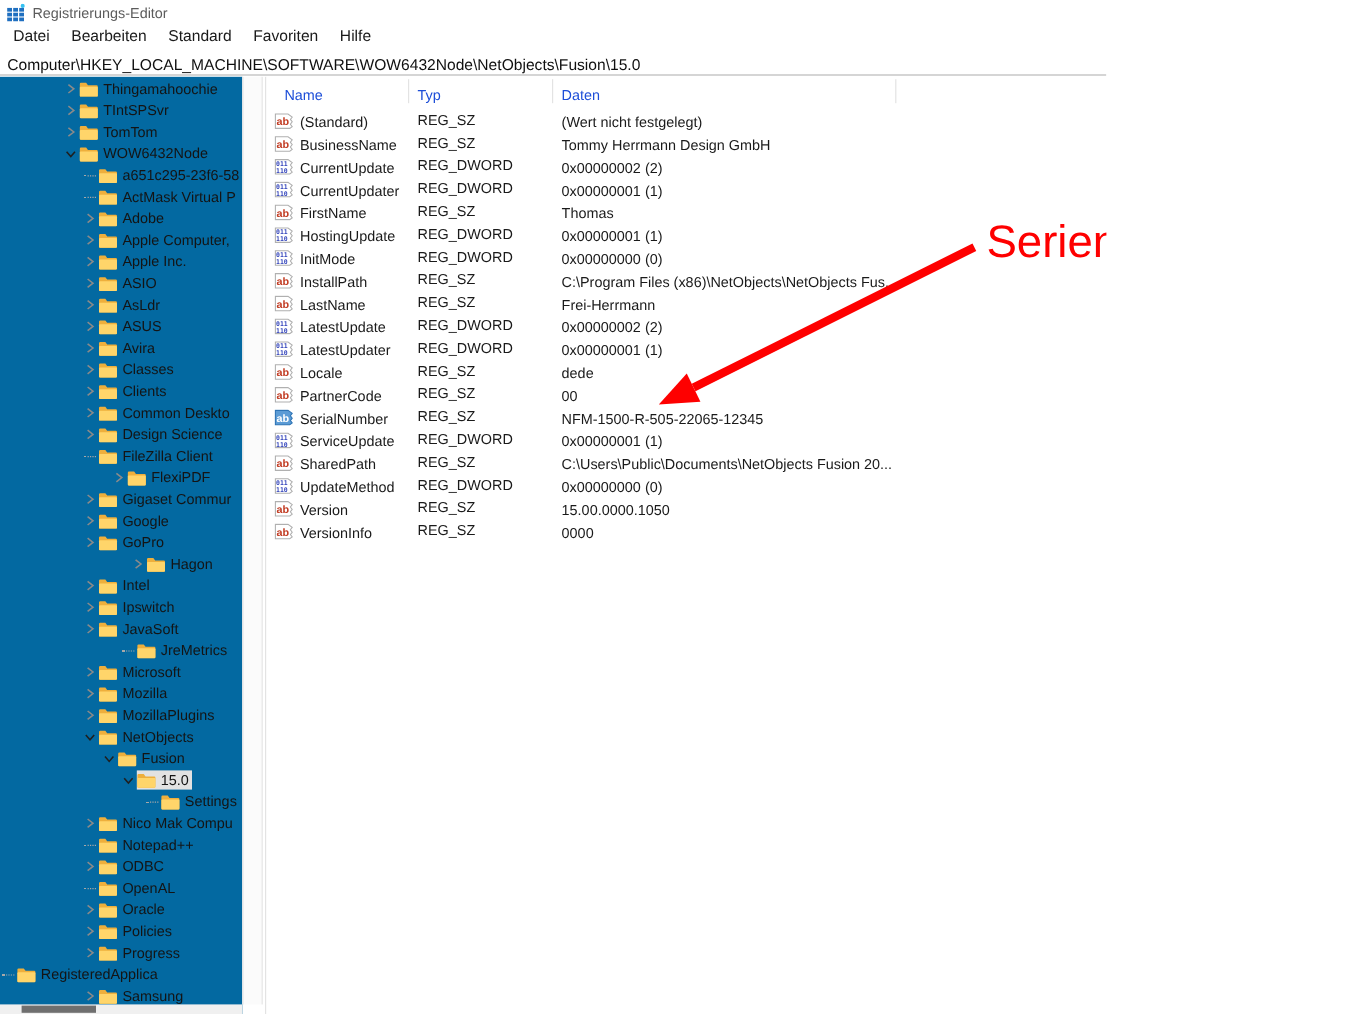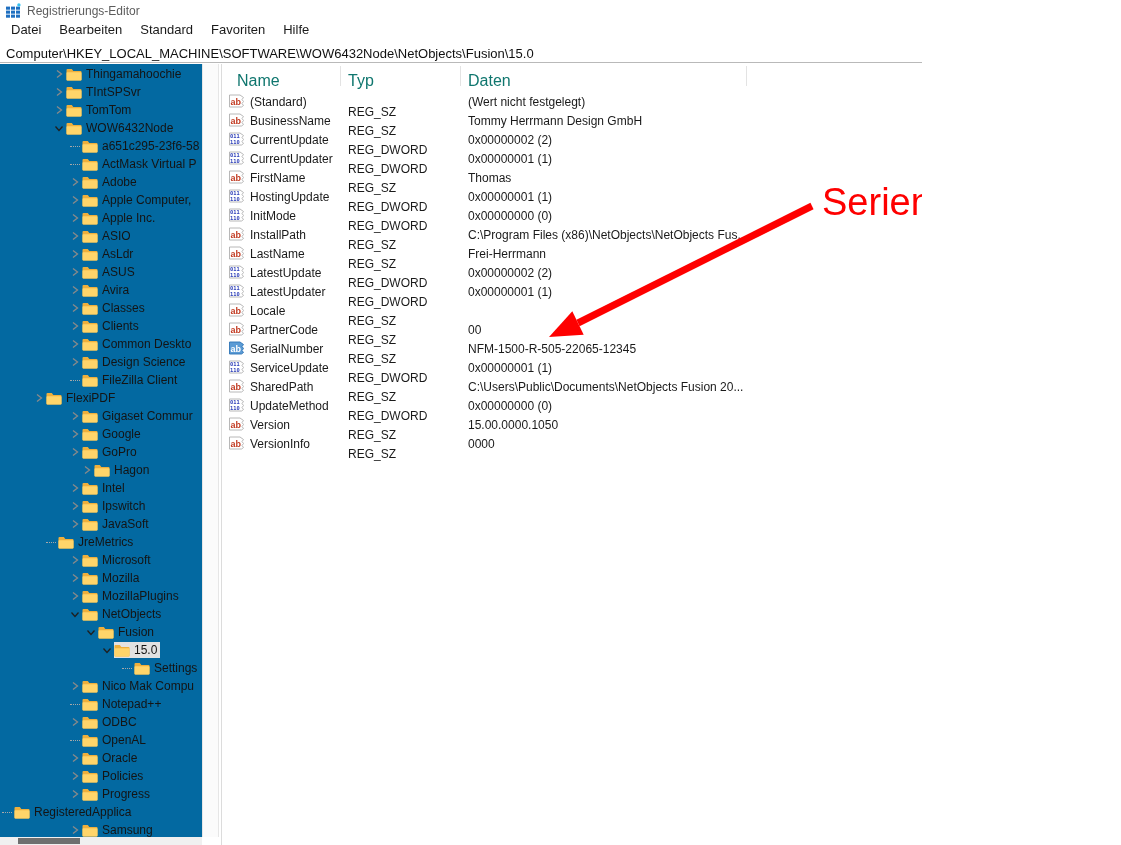--- a/index.html
+++ b/index.html
@@ -29,28 +29,28 @@
   .folder{width:16px;height:13px;margin-right:4px;flex:0 0 16px;}
   .tree-lbl{font-size:12px;color:#141414;}
   
   .tree-vscroll{position:absolute;left:202px;top:64px;width:15px;height:773px;background:#fbfbfb;
                 border-left:1px solid #e6e6e6;border-right:1px solid #e6e6e6;}
   .splitter-line{position:absolute;top:64px;height:781px;width:0;border-left:1px solid #dcdcdc;}
   .tree-hscroll{position:absolute;left:0;top:837px;width:202px;height:8px;background:#f0f0f0;}
   .tree-hthumb{position:absolute;left:18px;top:838px;width:62px;height:6px;background:#6f6f6f;}
   
   .list{position:absolute;left:222px;top:64px;right:0;bottom:0;background:#fff;overflow:hidden;}
-  .list-header{position:absolute;left:0;top:0;width:100%;height:26px;font-size:16px;color:#0f766e;}
+  .list-header{position:absolute;left:0;top:0;width:100%;height:26px;font-size:12px;color:#1d4ed8;}
   .hcell{position:absolute;top:8px;}
   .hdiv{position:absolute;top:2px;height:20px;width:0;border-left:1px solid #e3e3e3;}
   .list-rows{position:absolute;left:0;top:28px;width:100%;}
   .list-row{position:relative;height:19px;font-size:12px;}
   .c-icon{position:absolute;left:6px;top:2px;width:17px;height:14px;}
   .c-name{position:absolute;left:28px;top:3px;width:95px;overflow:hidden;white-space:nowrap;}
-  .c-type{position:absolute;left:126px;top:13px;width:115px;overflow:hidden;white-space:nowrap;}
+  .c-type{position:absolute;left:126px;top:1px;width:115px;overflow:hidden;white-space:nowrap;}
   .c-data{position:absolute;left:246px;top:3px;right:6px;overflow:hidden;white-space:nowrap;}
   
   .annotation-layer{position:absolute;left:0;top:0;width:1121px;height:845px;pointer-events:none;z-index:50;}
   .annotation-text{position:absolute;left:822px;top:182px;font-size:38px;line-height:1.1;
                    font-family:"Liberation Sans",sans-serif;white-space:nowrap;}
 </style>
 </head>
 <body>
 
 <div class="app">
@@ -331,21 +331,21 @@
             <span class="dots"></span>
           </span>
           <span class="node">
             <span class="folder"><svg width="16" height="13" viewBox="0 0 16 13">
                 <path d="M0.5 2 Q0.5 1 1.5 1 H5.8 L7.3 3 H14.5 Q15.5 3 15.5 4 V11.5 Q15.5 12.5 14.5 12.5 H1.5 Q0.5 12.5 0.5 11.5 Z" fill="#eeaf3c"></path>
                 <rect x="0.5" y="4.3" width="15" height="8.2" rx="0.8" fill="#ffd56a"></rect>
               </svg></span>
             <span class="tree-lbl">FileZilla Client</span>
           </span>
         </div>
-        <div class="tree-row" style="padding-left: 32px;">
+        <div class="tree-row" style="padding-left: 92px;">
           <span class="twisty">
             <svg width="10" height="10" viewBox="0 0 10 10">
               <path d="M3 1.5 L7.5 5 L3 8.5" fill="none" stroke="#8a8a8a" stroke-width="1.3"></path>
             </svg>
           </span>
           <span class="node">
             <span class="folder"><svg width="16" height="13" viewBox="0 0 16 13">
                 <path d="M0.5 2 Q0.5 1 1.5 1 H5.8 L7.3 3 H14.5 Q15.5 3 15.5 4 V11.5 Q15.5 12.5 14.5 12.5 H1.5 Q0.5 12.5 0.5 11.5 Z" fill="#eeaf3c"></path>
                 <rect x="0.5" y="4.3" width="15" height="8.2" rx="0.8" fill="#ffd56a"></rect>
               </svg></span>
@@ -387,21 +387,21 @@
             </svg>
           </span>
           <span class="node">
             <span class="folder"><svg width="16" height="13" viewBox="0 0 16 13">
                 <path d="M0.5 2 Q0.5 1 1.5 1 H5.8 L7.3 3 H14.5 Q15.5 3 15.5 4 V11.5 Q15.5 12.5 14.5 12.5 H1.5 Q0.5 12.5 0.5 11.5 Z" fill="#eeaf3c"></path>
                 <rect x="0.5" y="4.3" width="15" height="8.2" rx="0.8" fill="#ffd56a"></rect>
               </svg></span>
             <span class="tree-lbl">GoPro</span>
           </span>
         </div>
-        <div class="tree-row" style="padding-left: 80px;">
+        <div class="tree-row" style="padding-left: 108px;">
           <span class="twisty">
             <svg width="10" height="10" viewBox="0 0 10 10">
               <path d="M3 1.5 L7.5 5 L3 8.5" fill="none" stroke="#8a8a8a" stroke-width="1.3"></path>
             </svg>
           </span>
           <span class="node">
             <span class="folder"><svg width="16" height="13" viewBox="0 0 16 13">
                 <path d="M0.5 2 Q0.5 1 1.5 1 H5.8 L7.3 3 H14.5 Q15.5 3 15.5 4 V11.5 Q15.5 12.5 14.5 12.5 H1.5 Q0.5 12.5 0.5 11.5 Z" fill="#eeaf3c"></path>
                 <rect x="0.5" y="4.3" width="15" height="8.2" rx="0.8" fill="#ffd56a"></rect>
               </svg></span>
@@ -443,21 +443,21 @@
             </svg>
           </span>
           <span class="node">
             <span class="folder"><svg width="16" height="13" viewBox="0 0 16 13">
                 <path d="M0.5 2 Q0.5 1 1.5 1 H5.8 L7.3 3 H14.5 Q15.5 3 15.5 4 V11.5 Q15.5 12.5 14.5 12.5 H1.5 Q0.5 12.5 0.5 11.5 Z" fill="#eeaf3c"></path>
                 <rect x="0.5" y="4.3" width="15" height="8.2" rx="0.8" fill="#ffd56a"></rect>
               </svg></span>
             <span class="tree-lbl">JavaSoft</span>
           </span>
         </div>
-        <div class="tree-row" style="padding-left: 44px;">
+        <div class="tree-row" style="padding-left: 100px;">
           <span class="twisty">
             <span class="dots"></span>
           </span>
           <span class="node">
             <span class="folder"><svg width="16" height="13" viewBox="0 0 16 13">
                 <path d="M0.5 2 Q0.5 1 1.5 1 H5.8 L7.3 3 H14.5 Q15.5 3 15.5 4 V11.5 Q15.5 12.5 14.5 12.5 H1.5 Q0.5 12.5 0.5 11.5 Z" fill="#eeaf3c"></path>
                 <rect x="0.5" y="4.3" width="15" height="8.2" rx="0.8" fill="#ffd56a"></rect>
               </svg></span>
             <span class="tree-lbl">JreMetrics</span>
           </span>
@@ -801,20 +801,21 @@
           <span class="c-type">REG_DWORD</span>
           <span class="c-data">0x00000001 (1)</span>
         </div>
         <div class="list-row">
           <span class="c-icon"><svg width="17" height="14" viewBox="0 0 17 14">
               <path d="M1.5 1 H12 L15.5 3.5 L14 5.5 L15.5 7.5 L14 9.5 L15.5 11.5 L13.5 13 H1.5 Z" fill="#ffffff" stroke="#b0b0b0" stroke-width="0.9"></path>
               <text x="2.5" y="10.5" font-family="Liberation Sans, sans-serif" font-size="9" font-weight="bold" fill="#c23b22">ab</text>
             </svg></span>
           <span class="c-name">Locale</span>
           <span class="c-type">REG_SZ</span>
+          <span class="c-data">dede</span>
         </div>
         <div class="list-row">
           <span class="c-icon"><svg width="17" height="14" viewBox="0 0 17 14">
               <path d="M1.5 1 H12 L15.5 3.5 L14 5.5 L15.5 7.5 L14 9.5 L15.5 11.5 L13.5 13 H1.5 Z" fill="#ffffff" stroke="#b0b0b0" stroke-width="0.9"></path>
               <text x="2.5" y="10.5" font-family="Liberation Sans, sans-serif" font-size="9" font-weight="bold" fill="#c23b22">ab</text>
             </svg></span>
           <span class="c-name">PartnerCode</span>
           <span class="c-type">REG_SZ</span>
           <span class="c-data">00</span>
         </div>

